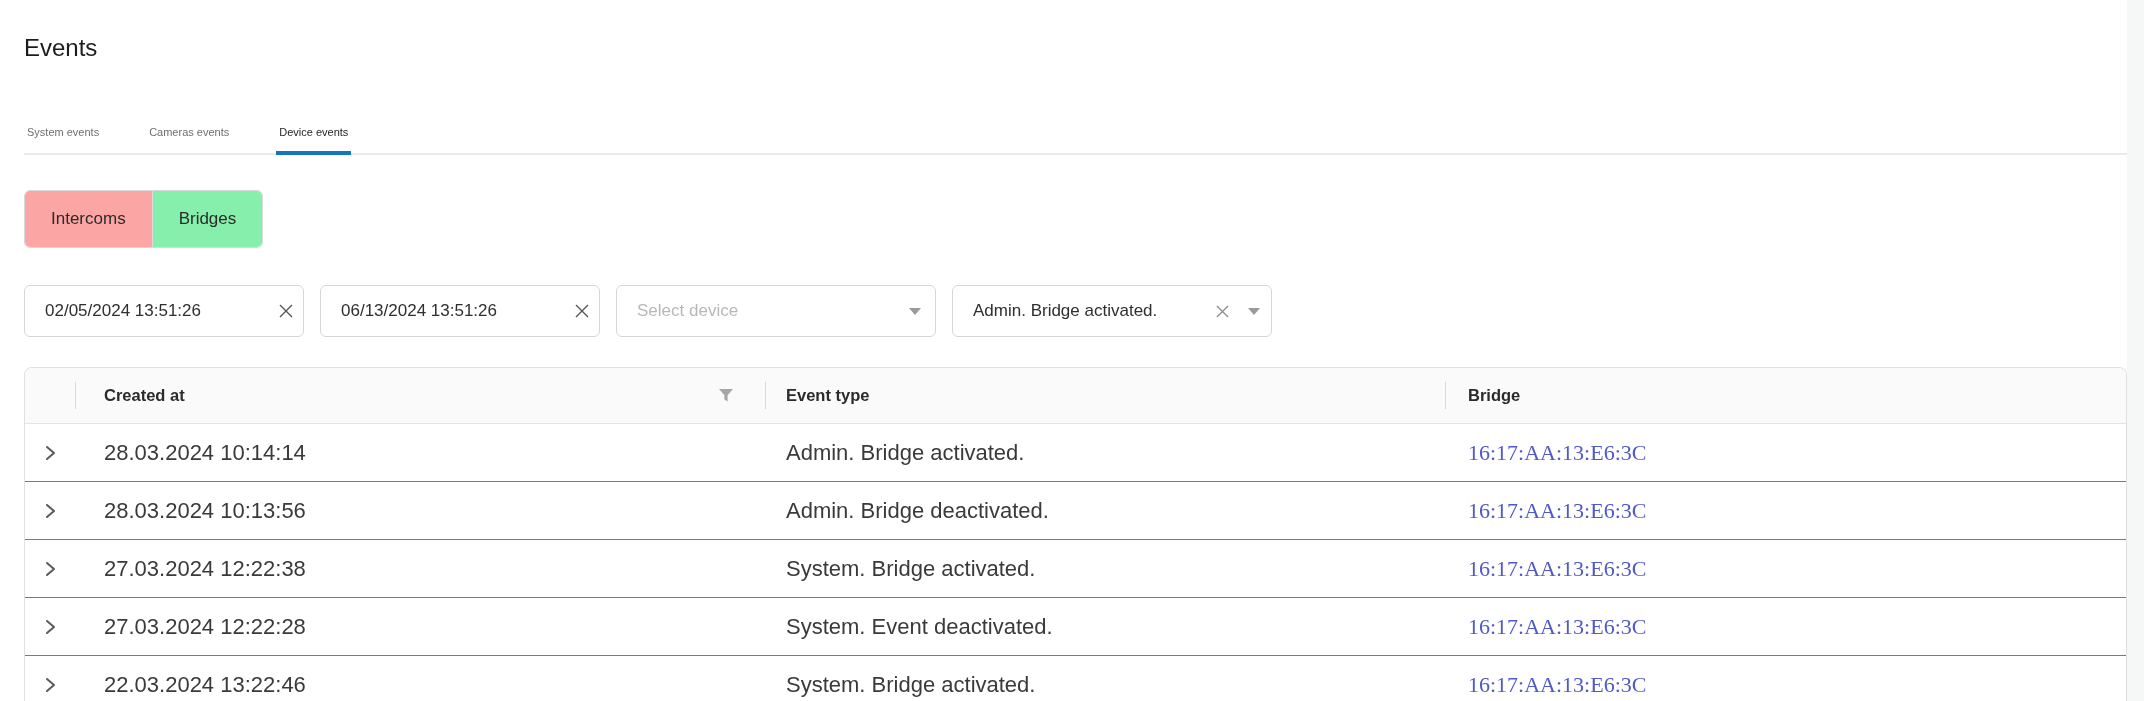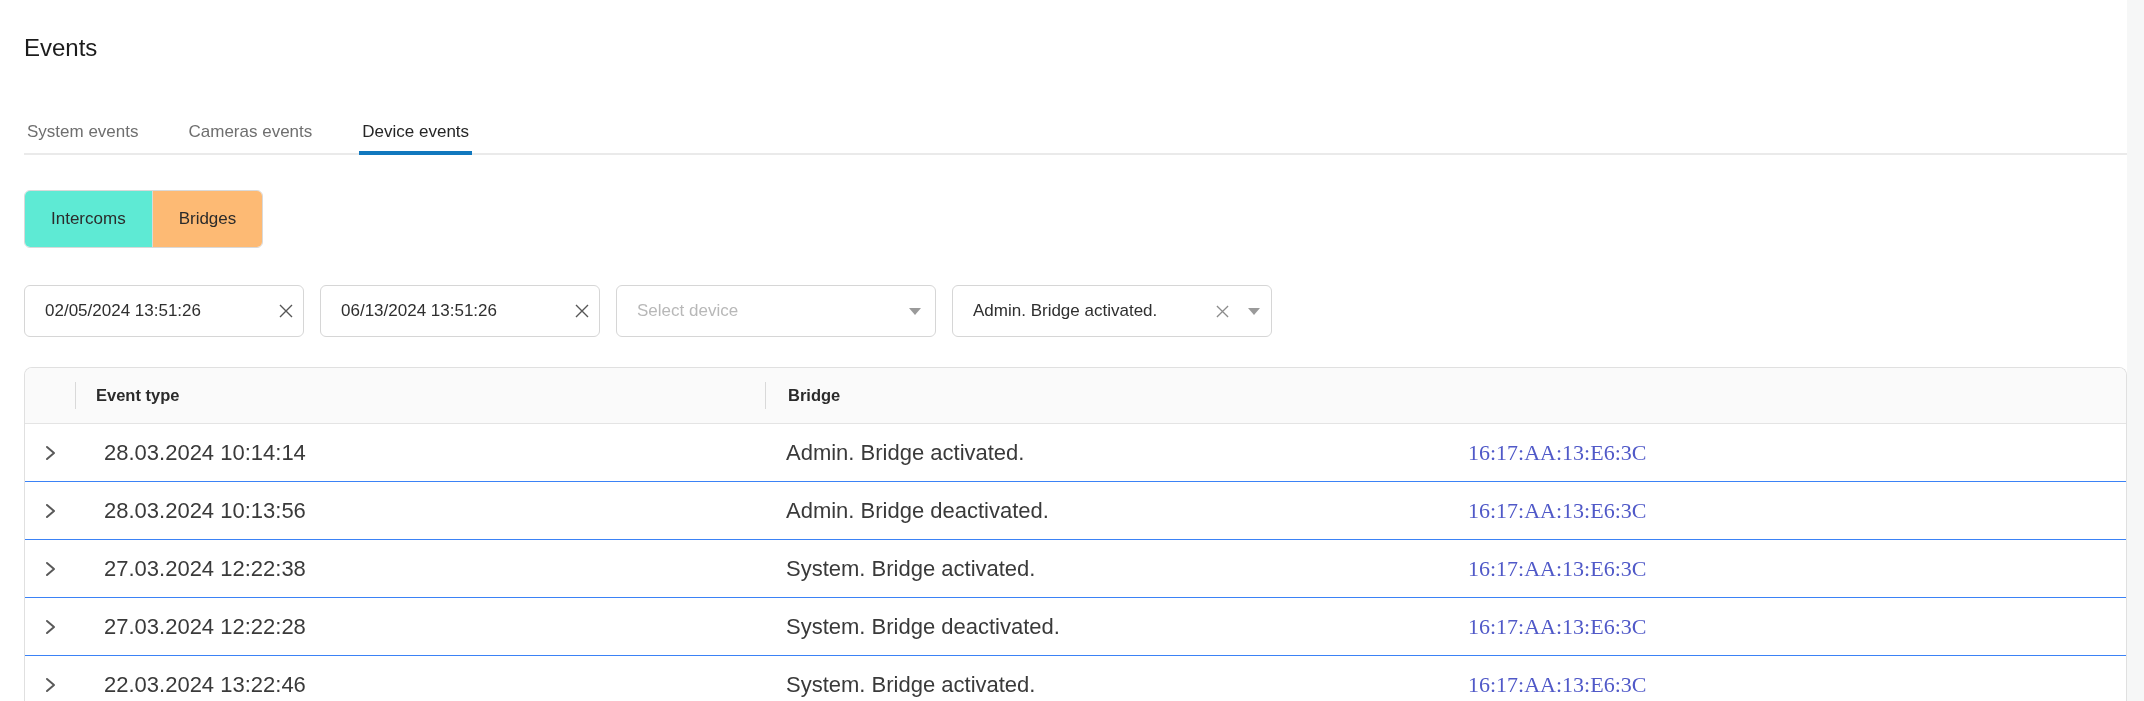--- a/index.html
+++ b/index.html
@@ -27,21 +27,21 @@
   }
   
   .tabs {
     margin-top: 52px;
     border-bottom: 2px solid #eaeaea;
     display: flex;
     gap: 44px;
   }
   .tab {
     position: relative;
-    font-size: 17px;
+    font-size: 11px;
     line-height: 20px;
     padding: 0 3px 11px 3px;
     color: #6f6f6f;
     cursor: pointer;
   }
   .tab.active { color: #262626; }
   .tab.active::after {
     content: "";
     position: absolute;
     left: 0; right: 0; bottom: -2px;
@@ -56,25 +56,25 @@
     border-radius: 6px;
     overflow: hidden;
     height: 56px;
   }
   .segment {
     display: flex;
     align-items: center;
     padding: 0 26px;
     font-size: 17px;
     color: #2b2b2b;
-    background: #5eead4;
+    background: #fca5a5;
     cursor: pointer;
   }
   .segment + .segment { border-left: 1px solid #d9d9d9; }
-  .segment.selected { background: #fdba74; }
+  .segment.selected { background: #86efac; }
   
   .filters {
     margin-top: 37px;
     display: flex;
     gap: 16px;
   }
   .field {
     display: flex;
     align-items: center;
     height: 52px;
@@ -249,20 +249,31 @@
       </span>
     </div>
 
   </div>
 
   <div class="table">
     <div class="tr thead">
       <div class="th col-expand">
         <span class="divider"></span>
       </div>
+      <div class="th col-created">
+        <span>Created at</span>
+        <span class="filter-trigger">
+          <span>
+            <svg width="14" height="13" viewBox="0 0 14 13">
+                <path d="M0 0 H14 L8.6 6.2 V12.6 L5.4 10.4 V6.2 Z" fill="#a6a6a6"></path>
+              </svg>
+          </span>
+        </span>
+        <span class="divider"></span>
+      </div>
       <div class="th col-event">
         <span>Event type</span>
         <span class="divider"></span>
       </div>
       <div class="th col-bridge">
         <span>Bridge</span>
       </div>
     </div>
 
     <div id="table-body">
@@ -336,21 +347,21 @@
           <svg width="11" height="16" viewBox="0 0 11 16">
                   <path d="M2 2 L9 8 L2 14" stroke="#595959" stroke-width="2" fill="none" stroke-linecap="round" stroke-linejoin="round"></path>
                 </svg>
         </span>
       </span>
     </div>
     <div class="td col-created">
       <span>27.03.2024 12:22:28</span>
     </div>
     <div class="td col-event">
-      <span>System. Bridge deactivated.</span>
+      <span>System. Event deactivated.</span>
     </div>
     <div class="td col-bridge">
       <a class="bridge-link">16:17:AA:13:E6:3C</a>
     </div>
   </div>
 
   <div class="tr row">
     <div class="td col-expand">
       <span class="expand-btn">
         <span>

